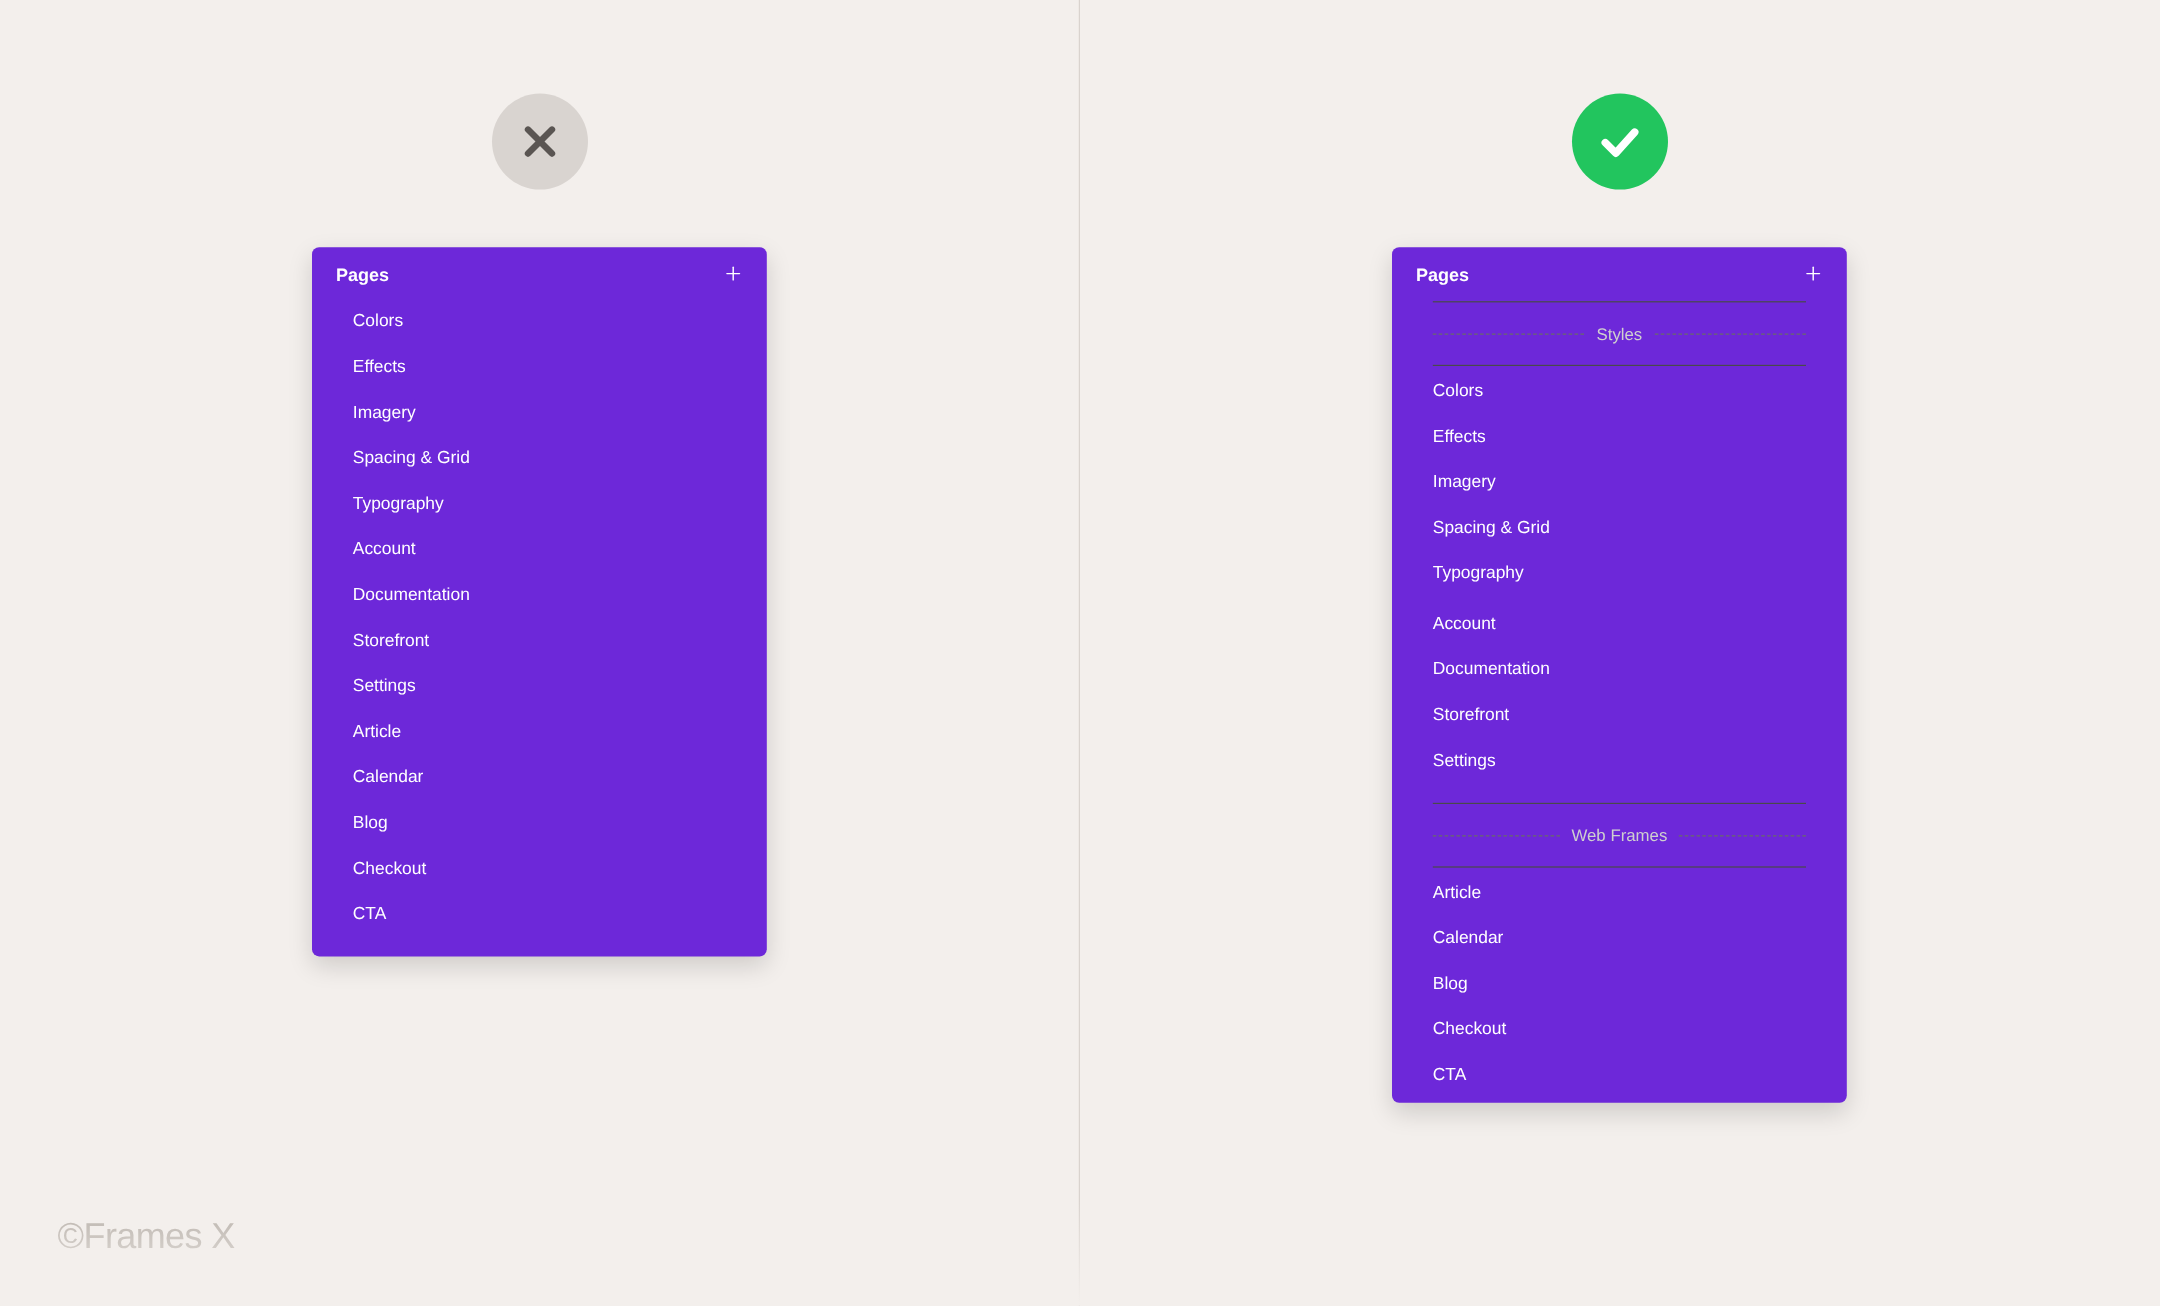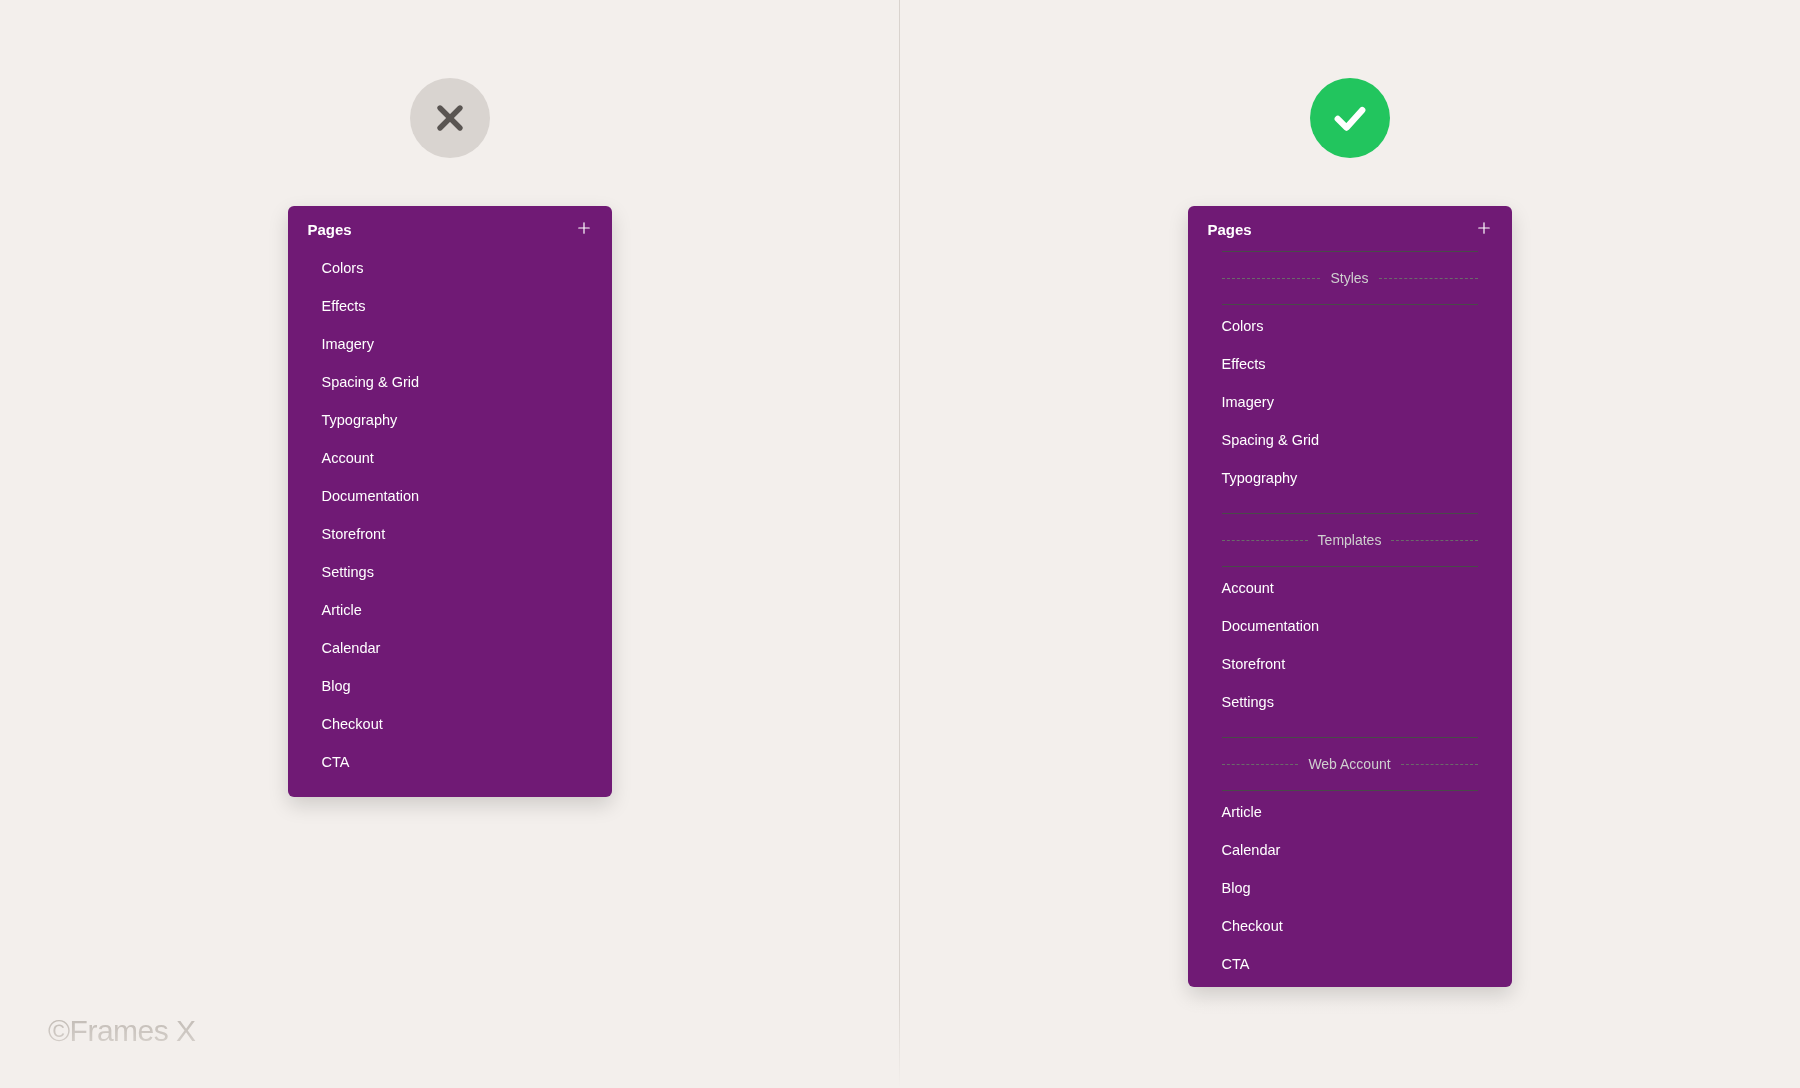--- a/index.html
+++ b/index.html
@@ -36,22 +36,22 @@
       border-radius: 50%;
       display: flex;
       align-items: center;
       justify-content: center;
     }
     .badge-x { background: #d9d4d0; }
     .badge-check { background: #22c55e; }
     .badge svg { display: block; }
     .panel {
       margin-top: 48px;
-      width: 324px;
-      background: #701a75;
+      width: 379px;
+      background: #6d28d9;
       border-radius: 6px;
       color: #fff;
       font-size: 14px;
       box-shadow: 0 8px 20px rgba(0,0,0,0.15);
     }
     .panel-header {
       display: flex;
       align-items: center;
       justify-content: space-between;
       padding: 13px 18px 10px 20px;
@@ -213,41 +213,32 @@
         <div class="section-line"></div>
       </div>
       <div class="section-items">
         <div class="page-item">Colors</div>
         <div class="page-item">Effects</div>
         <div class="page-item">Imagery</div>
         <div class="page-item">Spacing &amp; Grid</div>
         <div class="page-item">Typography</div>
       </div>
 
-      <div class="section-header">
-        <div class="section-line"></div>
-        <div class="section-label-row">
-          <div class="dash"></div>
-          <div class="section-label">Templates</div>
-          <div class="dash"></div>
-        </div>
-        <div class="section-line"></div>
-      </div>
       <div class="section-items">
         <div class="page-item">Account</div>
         <div class="page-item">Documentation</div>
         <div class="page-item">Storefront</div>
         <div class="page-item">Settings</div>
       </div>
 
       <div class="section-header">
         <div class="section-line"></div>
         <div class="section-label-row">
           <div class="dash"></div>
-          <div class="section-label">Web Account</div>
+          <div class="section-label">Web Frames</div>
           <div class="dash"></div>
         </div>
         <div class="section-line"></div>
       </div>
       <div class="section-items">
         <div class="page-item">Article</div>
         <div class="page-item">Calendar</div>
         <div class="page-item">Blog</div>
         <div class="page-item">Checkout</div>
         <div class="page-item">CTA</div>

